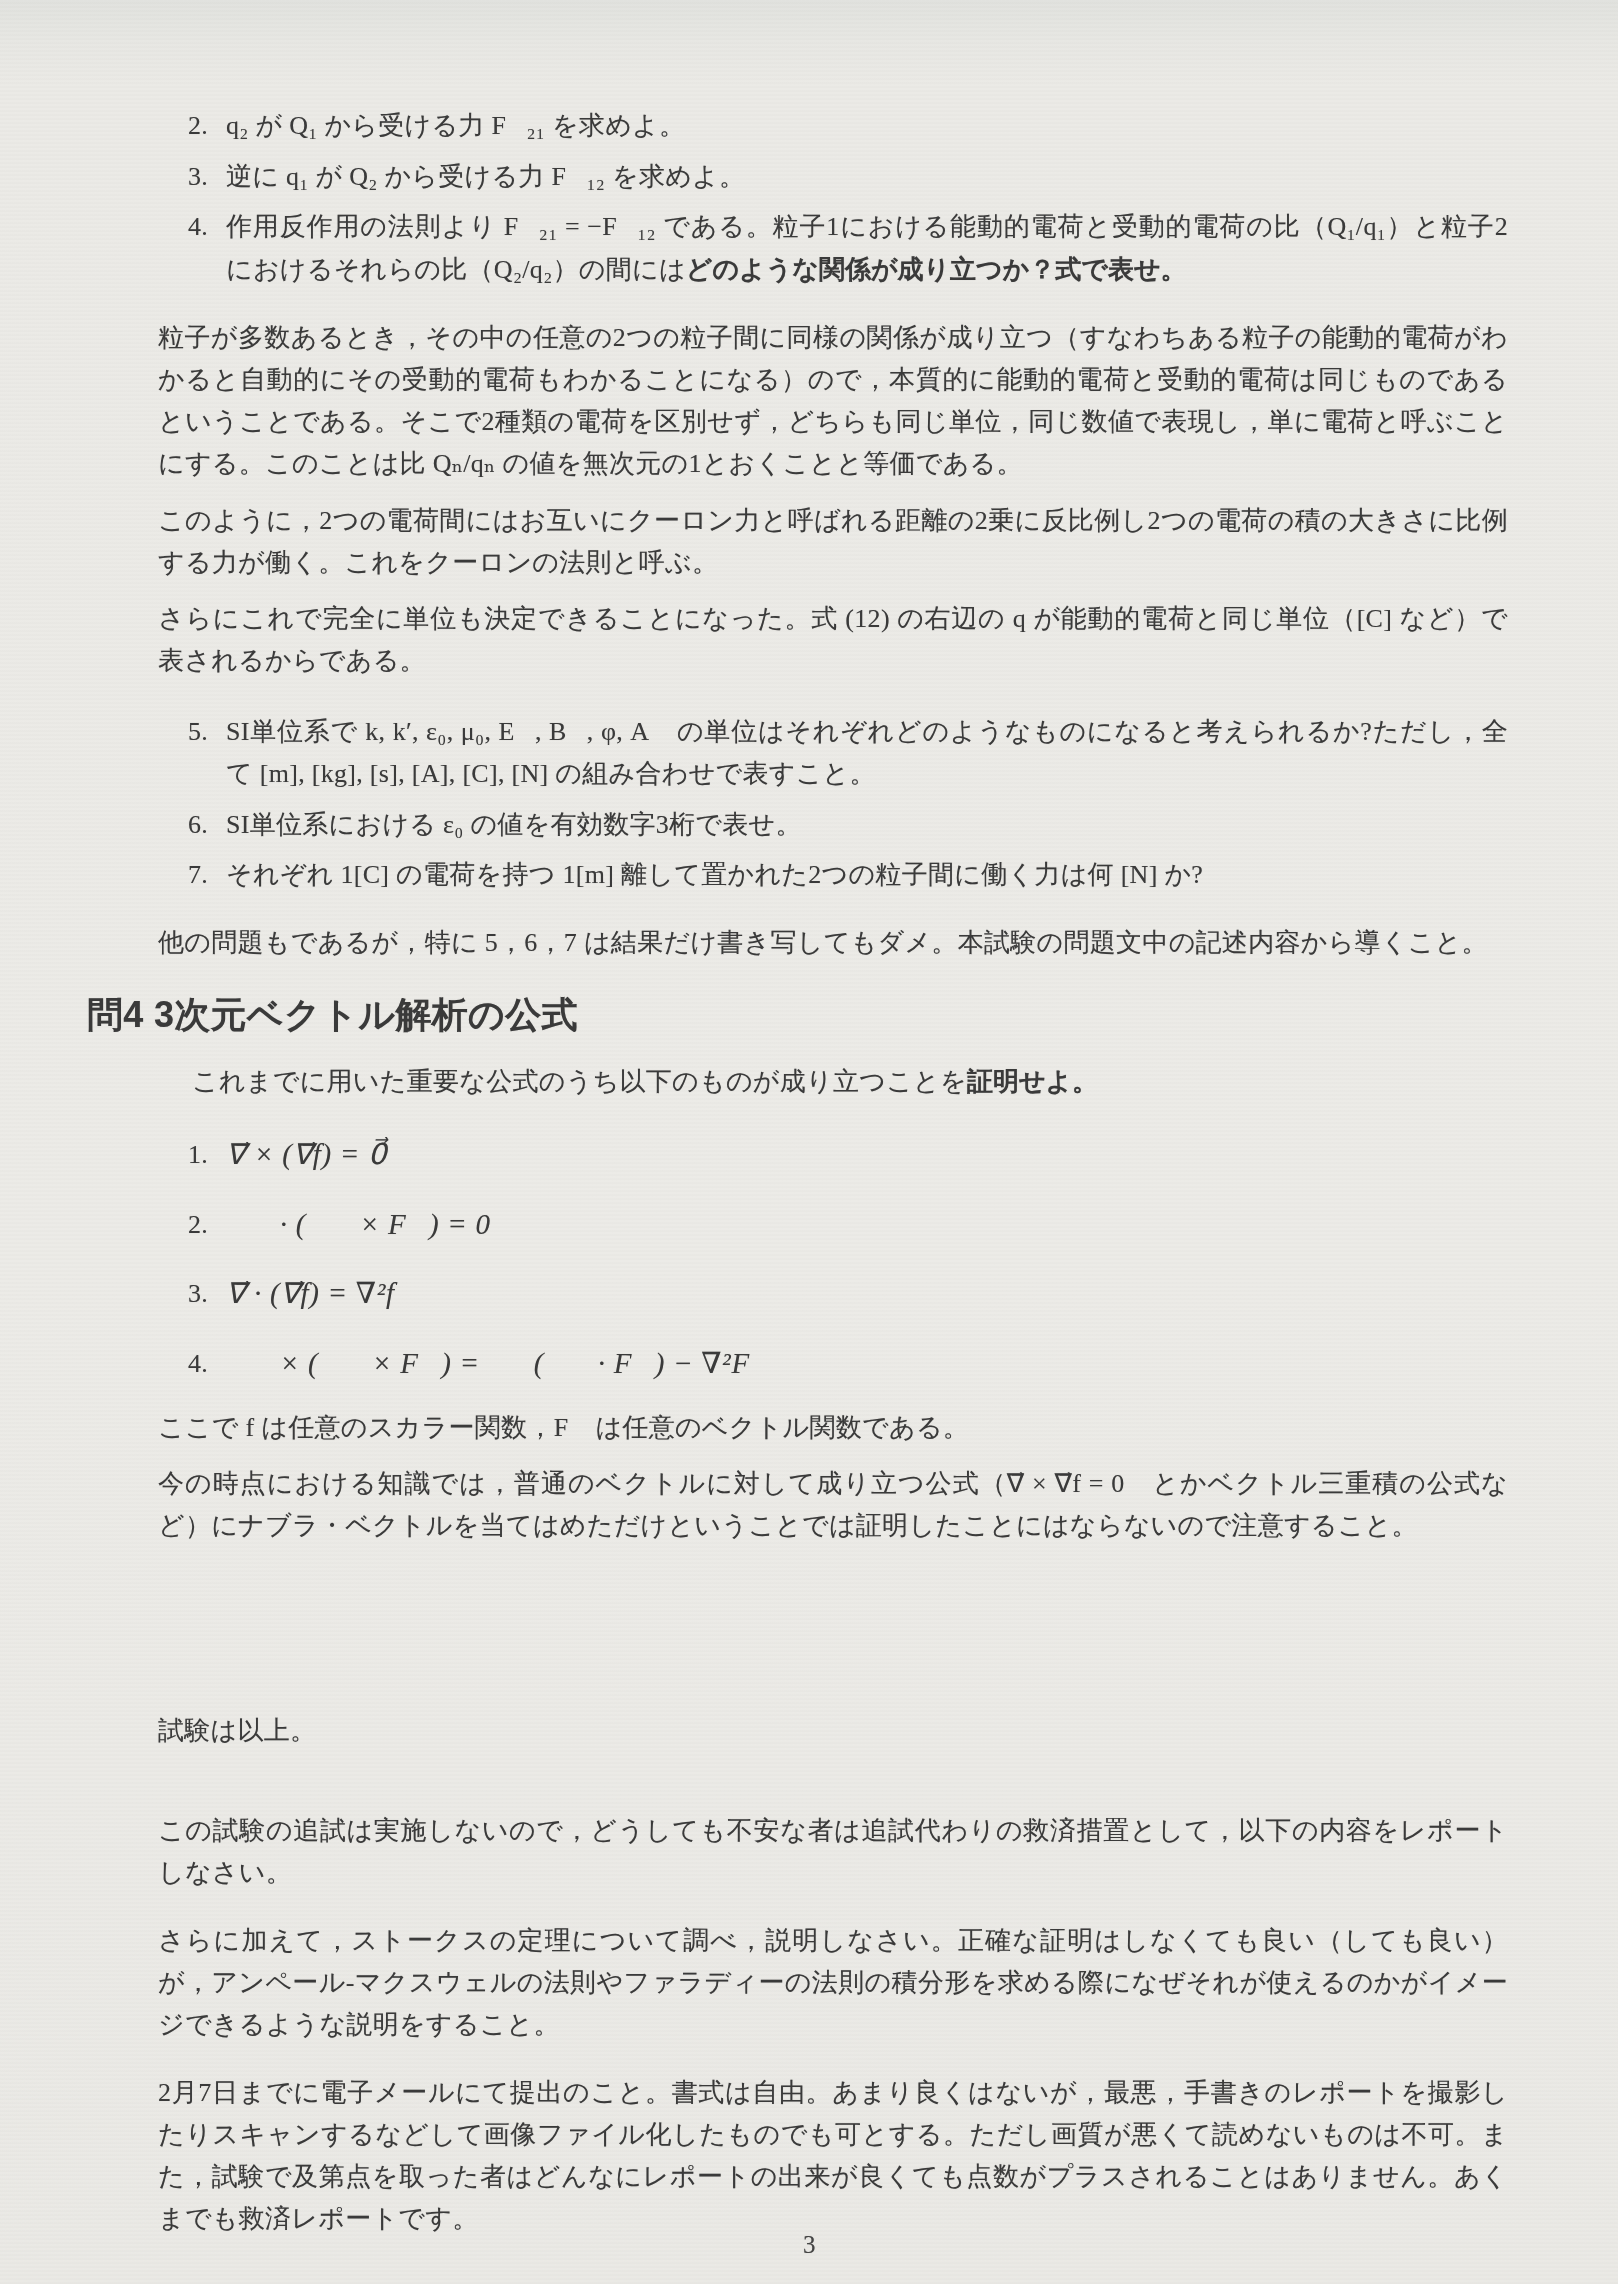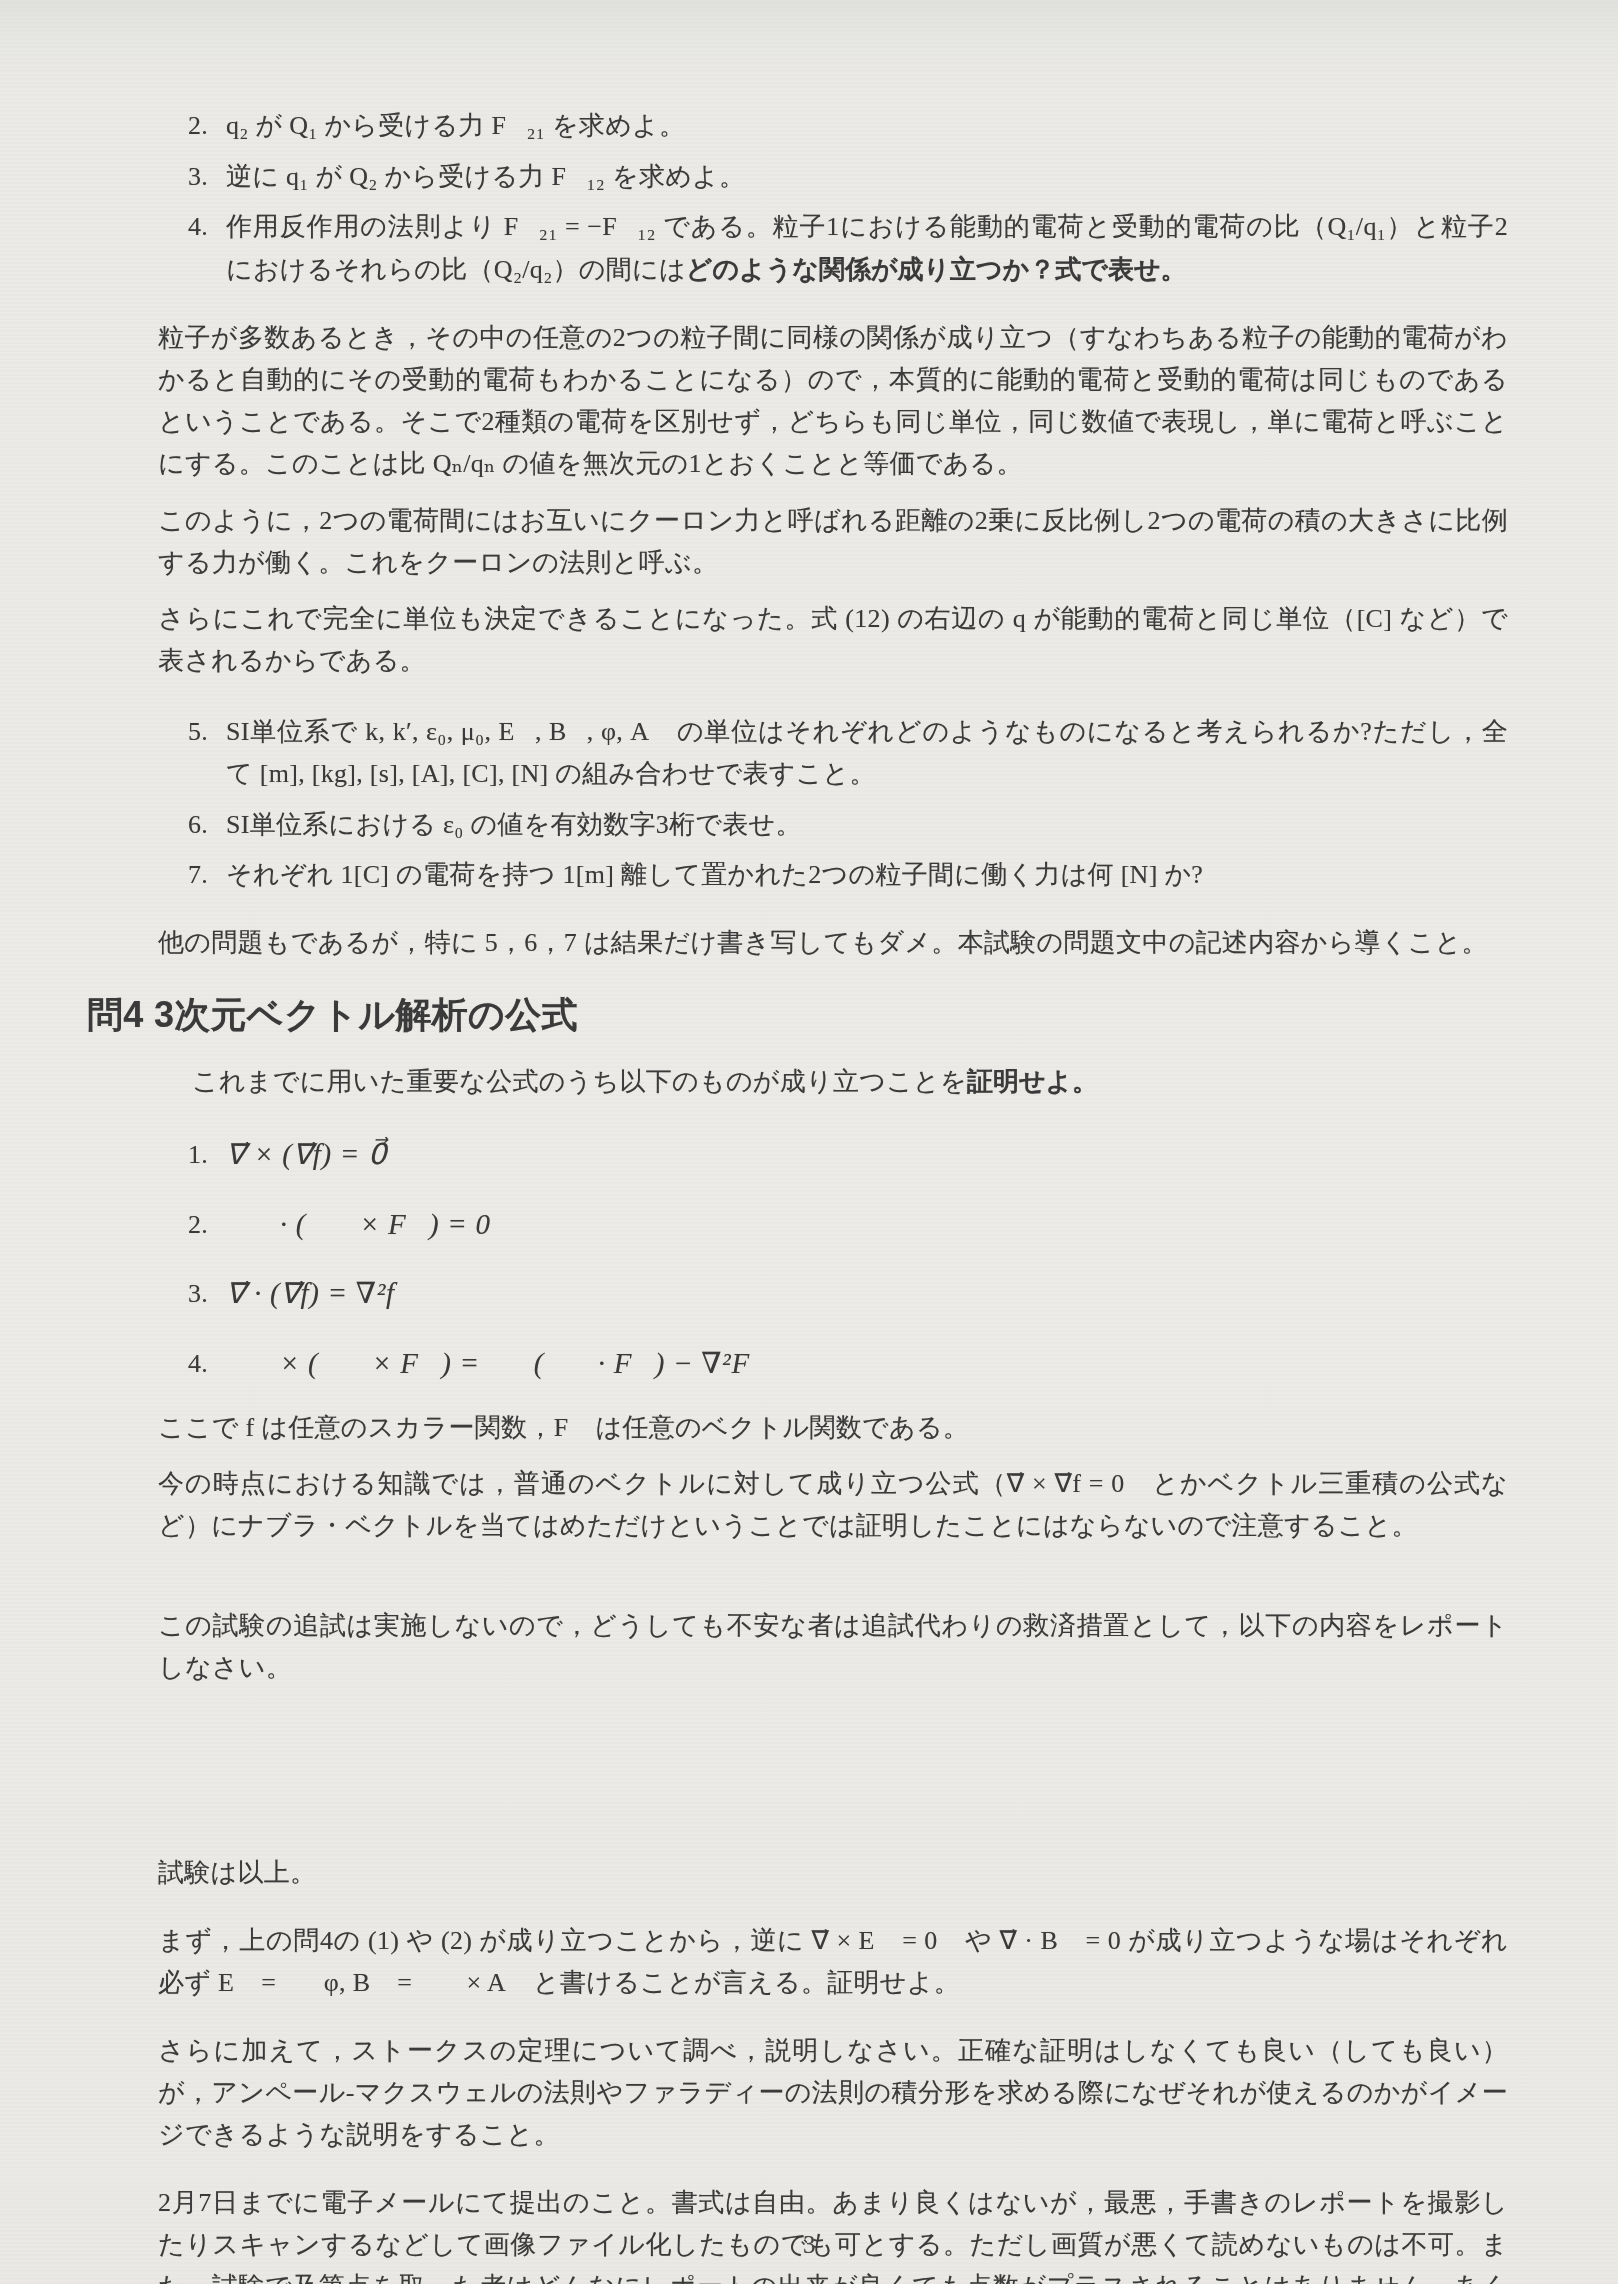--- a/index.html
+++ b/index.html
@@ -104,23 +104,22 @@
       </div>
       <div class="formula">
         <span class="num">4.</span>
         <span class="expr">∇⃗ × (∇⃗ × F⃗) = ∇⃗(∇⃗ · F⃗) − ∇²F⃗</span>
       </div>
     </div>
 
     <p class="par">ここで f は任意のスカラー関数，F⃗ は任意のベクトル関数である。</p>
     <p class="par">今の時点における知識では，普通のベクトルに対して成り立つ公式（∇⃗ × ∇⃗f = 0⃗ とかベクトル三重積の公式など）にナブラ・ベクトルを当てはめただけということでは証明したことにはならないので注意すること。</p>
 
+    <p class="par bigskip">試験は以上。</p>
     <p class="par medskip">この試験の追試は実施しないので，どうしても不安な者は追試代わりの救済措置として，以下の内容をレポートしなさい。</p>
-    <p class="par bigskip">試験は以上。</p>
-    <p class="par gap-s">まず，上の問4の (1) や (2) が成り立つことから，逆に ∇⃗ × E⃗ = 0⃗ や ∇⃗ · B⃗ = 0 が成り立つような場はそれぞれ必ず E⃗ = ∇⃗φ, B⃗ = ∇⃗ × A⃗ と書けることが言える。証明せよ。</p>
     <p class="par gap-s">さらに加えて，ストークスの定理について調べ，説明しなさい。正確な証明はしなくても良い（しても良い）が，アンペール-マクスウェルの法則やファラディーの法則の積分形を求める際になぜそれが使えるのかがイメージできるような説明をすること。</p>
     <p class="par gap-s">2月7日までに電子メールにて提出のこと。書式は自由。あまり良くはないが，最悪，手書きのレポートを撮影したりスキャンするなどして画像ファイル化したものでも可とする。ただし画質が悪くて読めないものは不可。また，試験で及第点を取った者はどんなにレポートの出来が良くても点数がプラスされることはありません。あくまでも救済レポートです。</p>
 
   </div>
 
   <div class="page-number txt">3</div>
 </div>
 
 
 </body></html>

